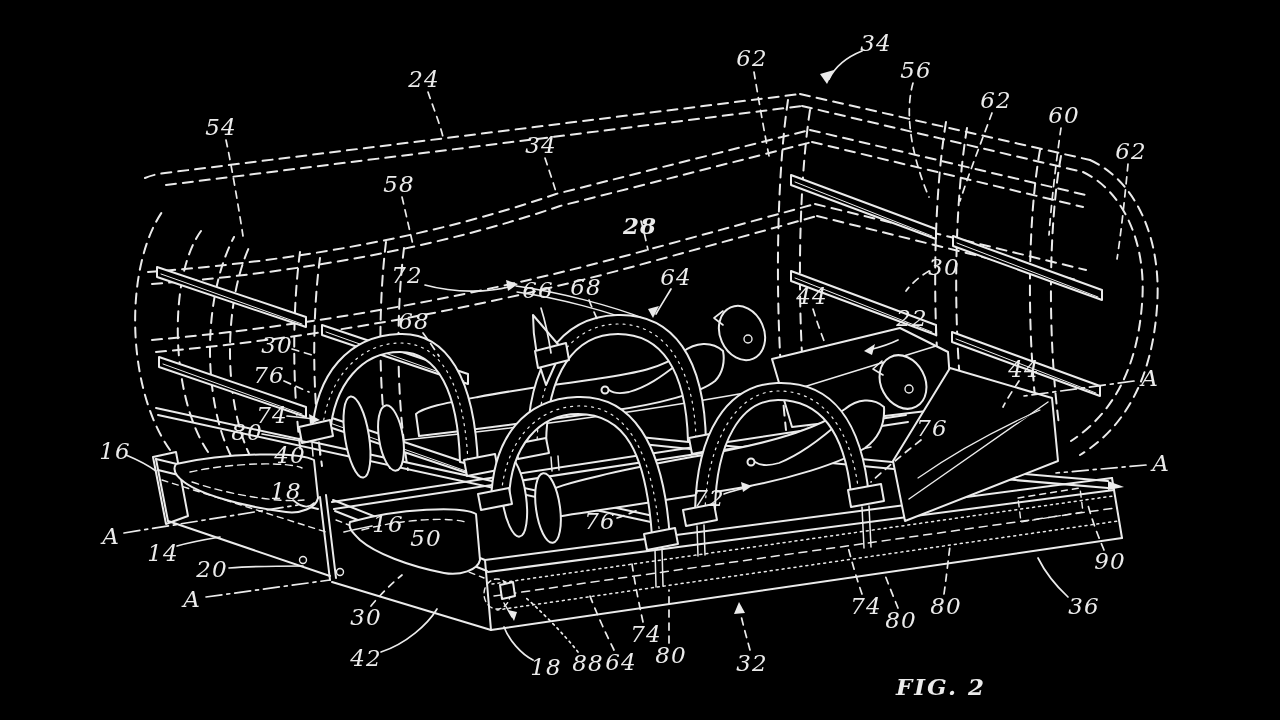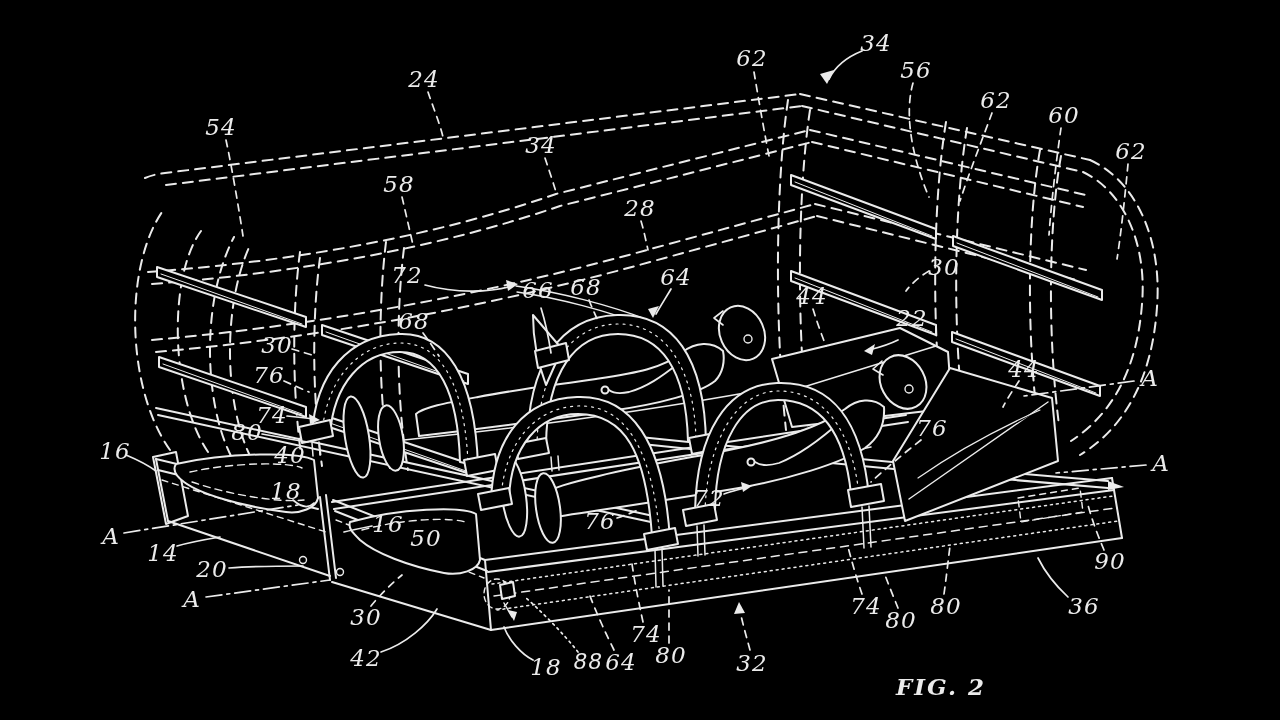--- a/index.html
+++ b/index.html
@@ -281,21 +281,21 @@
       </g>
     </g>
   </g>
 </svg>
 
 <div class="labels">
       <span class="ref-label" style="left: 424px; top: 79px;">24</span>
       <span class="ref-label" style="left: 221px; top: 127px;">54</span>
       <span class="ref-label" style="left: 541px; top: 145px;">34</span>
       <span class="ref-label" style="left: 399px; top: 184px;">58</span>
-      <span class="ref-label" style="left: 640px; top: 208px;">28</span>
+      <span class="ref-label" style="left: 640px; top: 225px; font-weight: bold;">28</span>
       <span class="ref-label" style="left: 876px; top: 43px;">34</span>
       <span class="ref-label" style="left: 752px; top: 58px;">62</span>
       <span class="ref-label" style="left: 916px; top: 70px;">56</span>
       <span class="ref-label" style="left: 996px; top: 100px;">62</span>
       <span class="ref-label" style="left: 1064px; top: 115px;">60</span>
       <span class="ref-label" style="left: 1131px; top: 151px;">62</span>
       <span class="ref-label" style="left: 407px; top: 275px;">72</span>
       <span class="ref-label" style="left: 414px; top: 321px;">68</span>
       <span class="ref-label" style="left: 538px; top: 290px;">66</span>
       <span class="ref-label" style="left: 586px; top: 287px;">68</span>
@@ -323,21 +323,21 @@
       <span class="ref-label" style="left: 212px; top: 569px;">20</span>
       <span class="ref-label" style="left: 1110px; top: 561px;">90</span>
       <span class="ref-label" style="left: 192px; top: 599px;">A</span>
       <span class="ref-label" style="left: 366px; top: 617px;">30</span>
       <span class="ref-label" style="left: 866px; top: 606px;">74</span>
       <span class="ref-label" style="left: 901px; top: 620px;">80</span>
       <span class="ref-label" style="left: 946px; top: 606px;">80</span>
       <span class="ref-label" style="left: 1084px; top: 606px;">36</span>
       <span class="ref-label" style="left: 366px; top: 658px; text-align: right;">42</span>
       <span class="ref-label" style="left: 546px; top: 667px;">18</span>
-      <span class="ref-label" style="left: 588px; top: 663px; font-family: Liberation Mono, monospace;">88</span>
+      <span class="ref-label" style="left: 588px; top: 663px;">88</span>
       <span class="ref-label" style="left: 621px; top: 662px;">64</span>
       <span class="ref-label" style="left: 646px; top: 634px;">74</span>
       <span class="ref-label" style="left: 671px; top: 655px;">80</span>
       <span class="ref-label" style="left: 752px; top: 663px;">32</span>
     </div>
 
 <div class="fig-caption">FIG. 2</div>
 
 </div>
 

